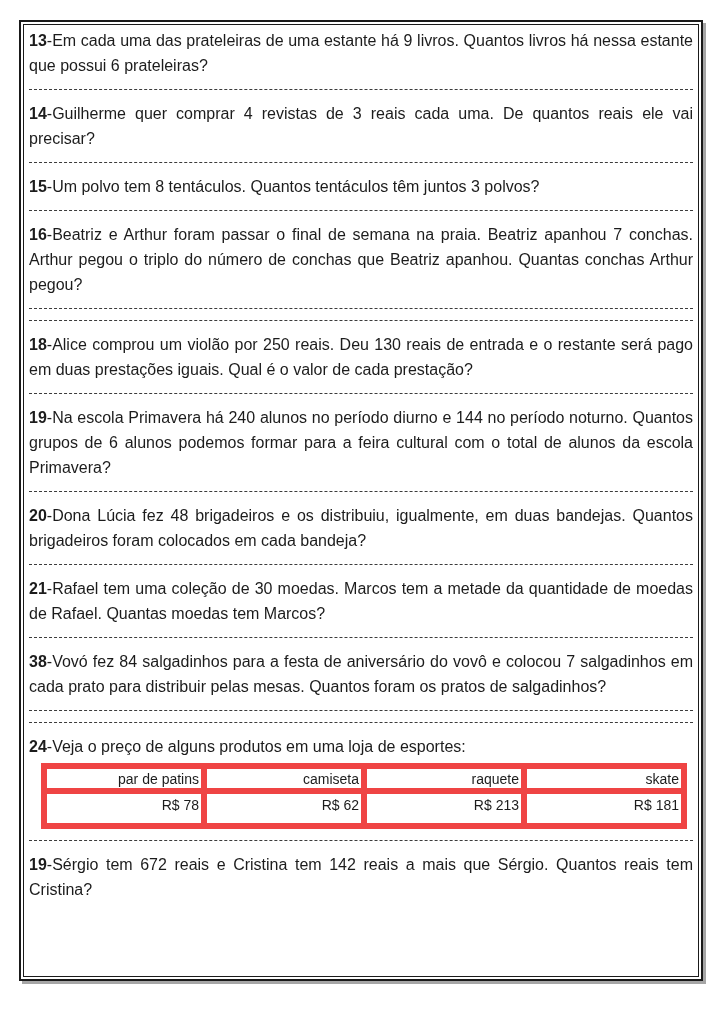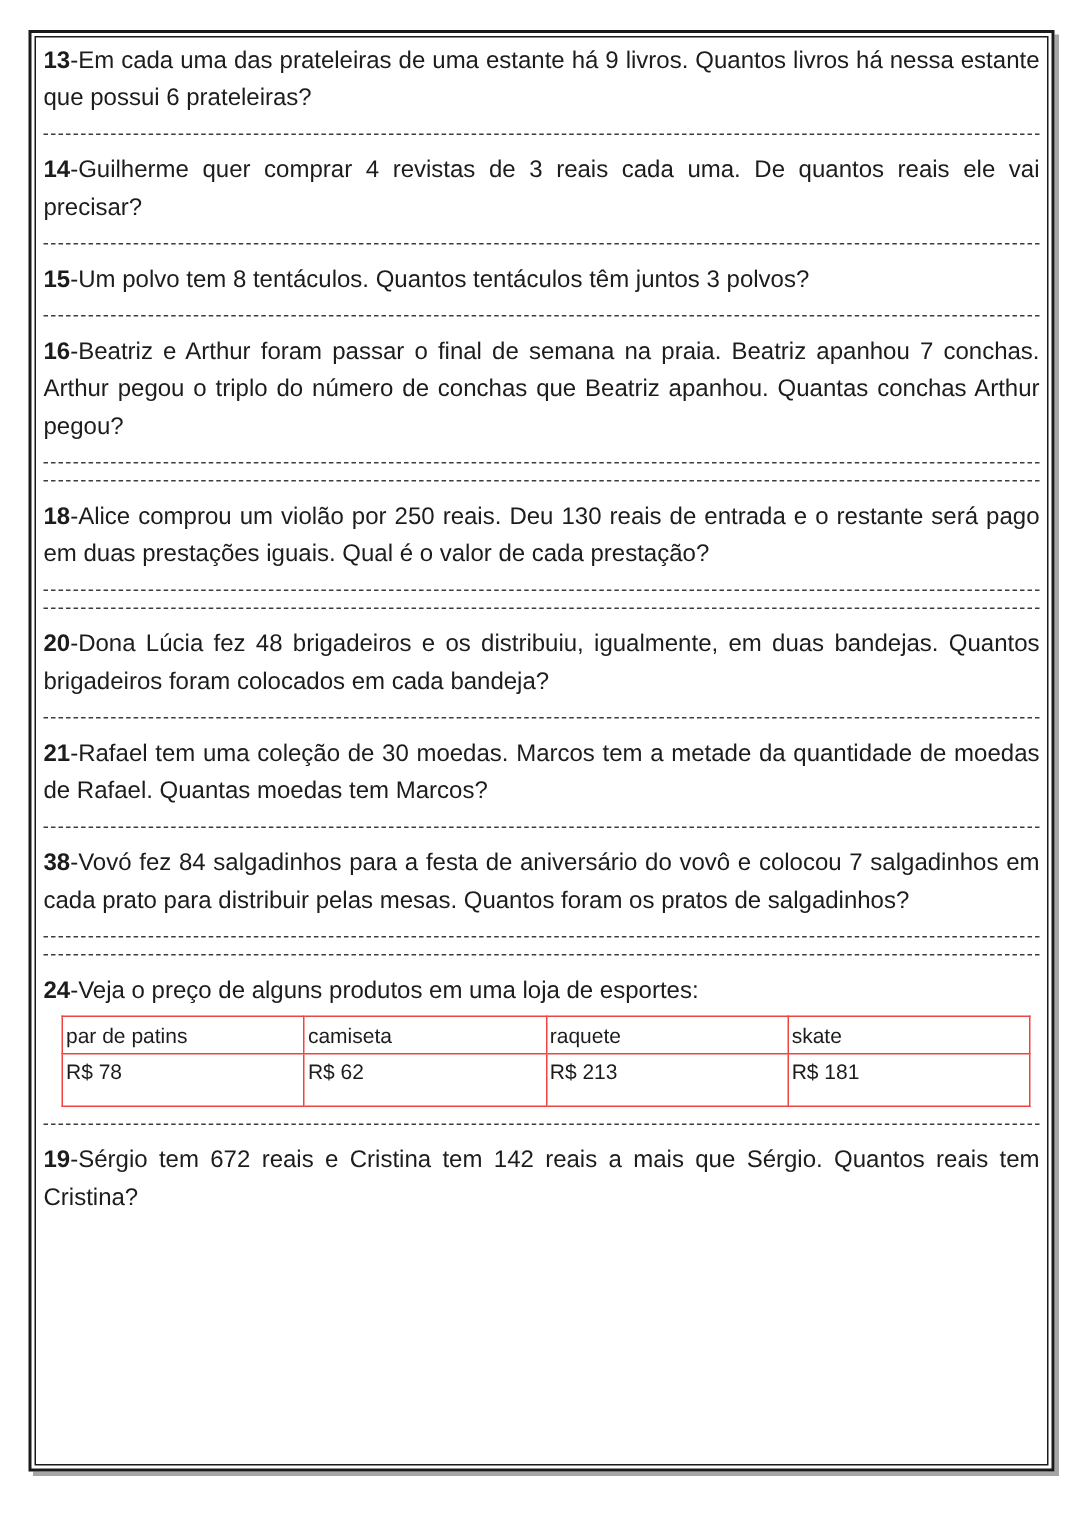--- a/index.html
+++ b/index.html
@@ -44,23 +44,23 @@
     height: 0;
     margin: 11px 0;
   }
   table.price-table {
     border-collapse: collapse;
     width: calc(100% - 18px);
     margin: 4px 6px 4px 12px;
     table-layout: fixed;
   }
   table.price-table td {
-    border: 1px solid #ef4444;
+    border: 6px solid #ef4444;
     font-size: 14px;
-    text-align: left;
+    text-align: right;
     padding: 0 2px;
   }
   table.price-table tr.hdr td { height: 25px; vertical-align: middle; }
   table.price-table tr.vals td { height: 35px; vertical-align: top; padding-top: 3px; }
 </style>
 </head>
 <body>
 
 <div class="page">
   <div class="sheet-outer">
@@ -76,20 +76,21 @@
       <div class="sep"></div>
 
       <p class="q"><b class="qn">16</b><span>-Beatriz e Arthur foram passar o final de semana na praia. Beatriz apanhou 7 conchas. Arthur pegou o triplo do número de conchas que Beatriz apanhou. Quantas conchas Arthur pegou?</span></p>
       <div class="sep"></div>
 
       <div class="sep"></div>
 
       <p class="q"><b class="qn">18</b><span>-Alice comprou um violão por 250 reais. Deu 130 reais de entrada e o restante será pago em duas prestações iguais. Qual é o valor de cada prestação?</span></p>
       <div class="sep"></div>
 
+      <p class="q"><b class="qn">19</b><span>-Na escola Primavera há 240 alunos no período diurno e 144 no período noturno. Quantos grupos de 6 alunos podemos formar para a feira cultural com o total de alunos da escola Primavera?</span></p>
       <div class="sep"></div>
 
       <p class="q"><b class="qn">20</b><span>-Dona Lúcia fez 48 brigadeiros e os distribuiu, igualmente, em duas bandejas. Quantos brigadeiros foram colocados em cada bandeja?</span></p>
       <div class="sep"></div>
 
       <p class="q"><b class="qn">21</b><span>-Rafael tem uma coleção de 30 moedas. Marcos tem a metade da quantidade de moedas de Rafael. Quantas moedas tem Marcos?</span></p>
       <div class="sep"></div>
 
       <p class="q"><b class="qn">38</b><span>-Vovó fez 84 salgadinhos para a festa de aniversário do vovô e colocou 7 salgadinhos em cada prato para distribuir pelas mesas. Quantos foram os pratos de salgadinhos?</span></p>
       <div class="sep"></div>

